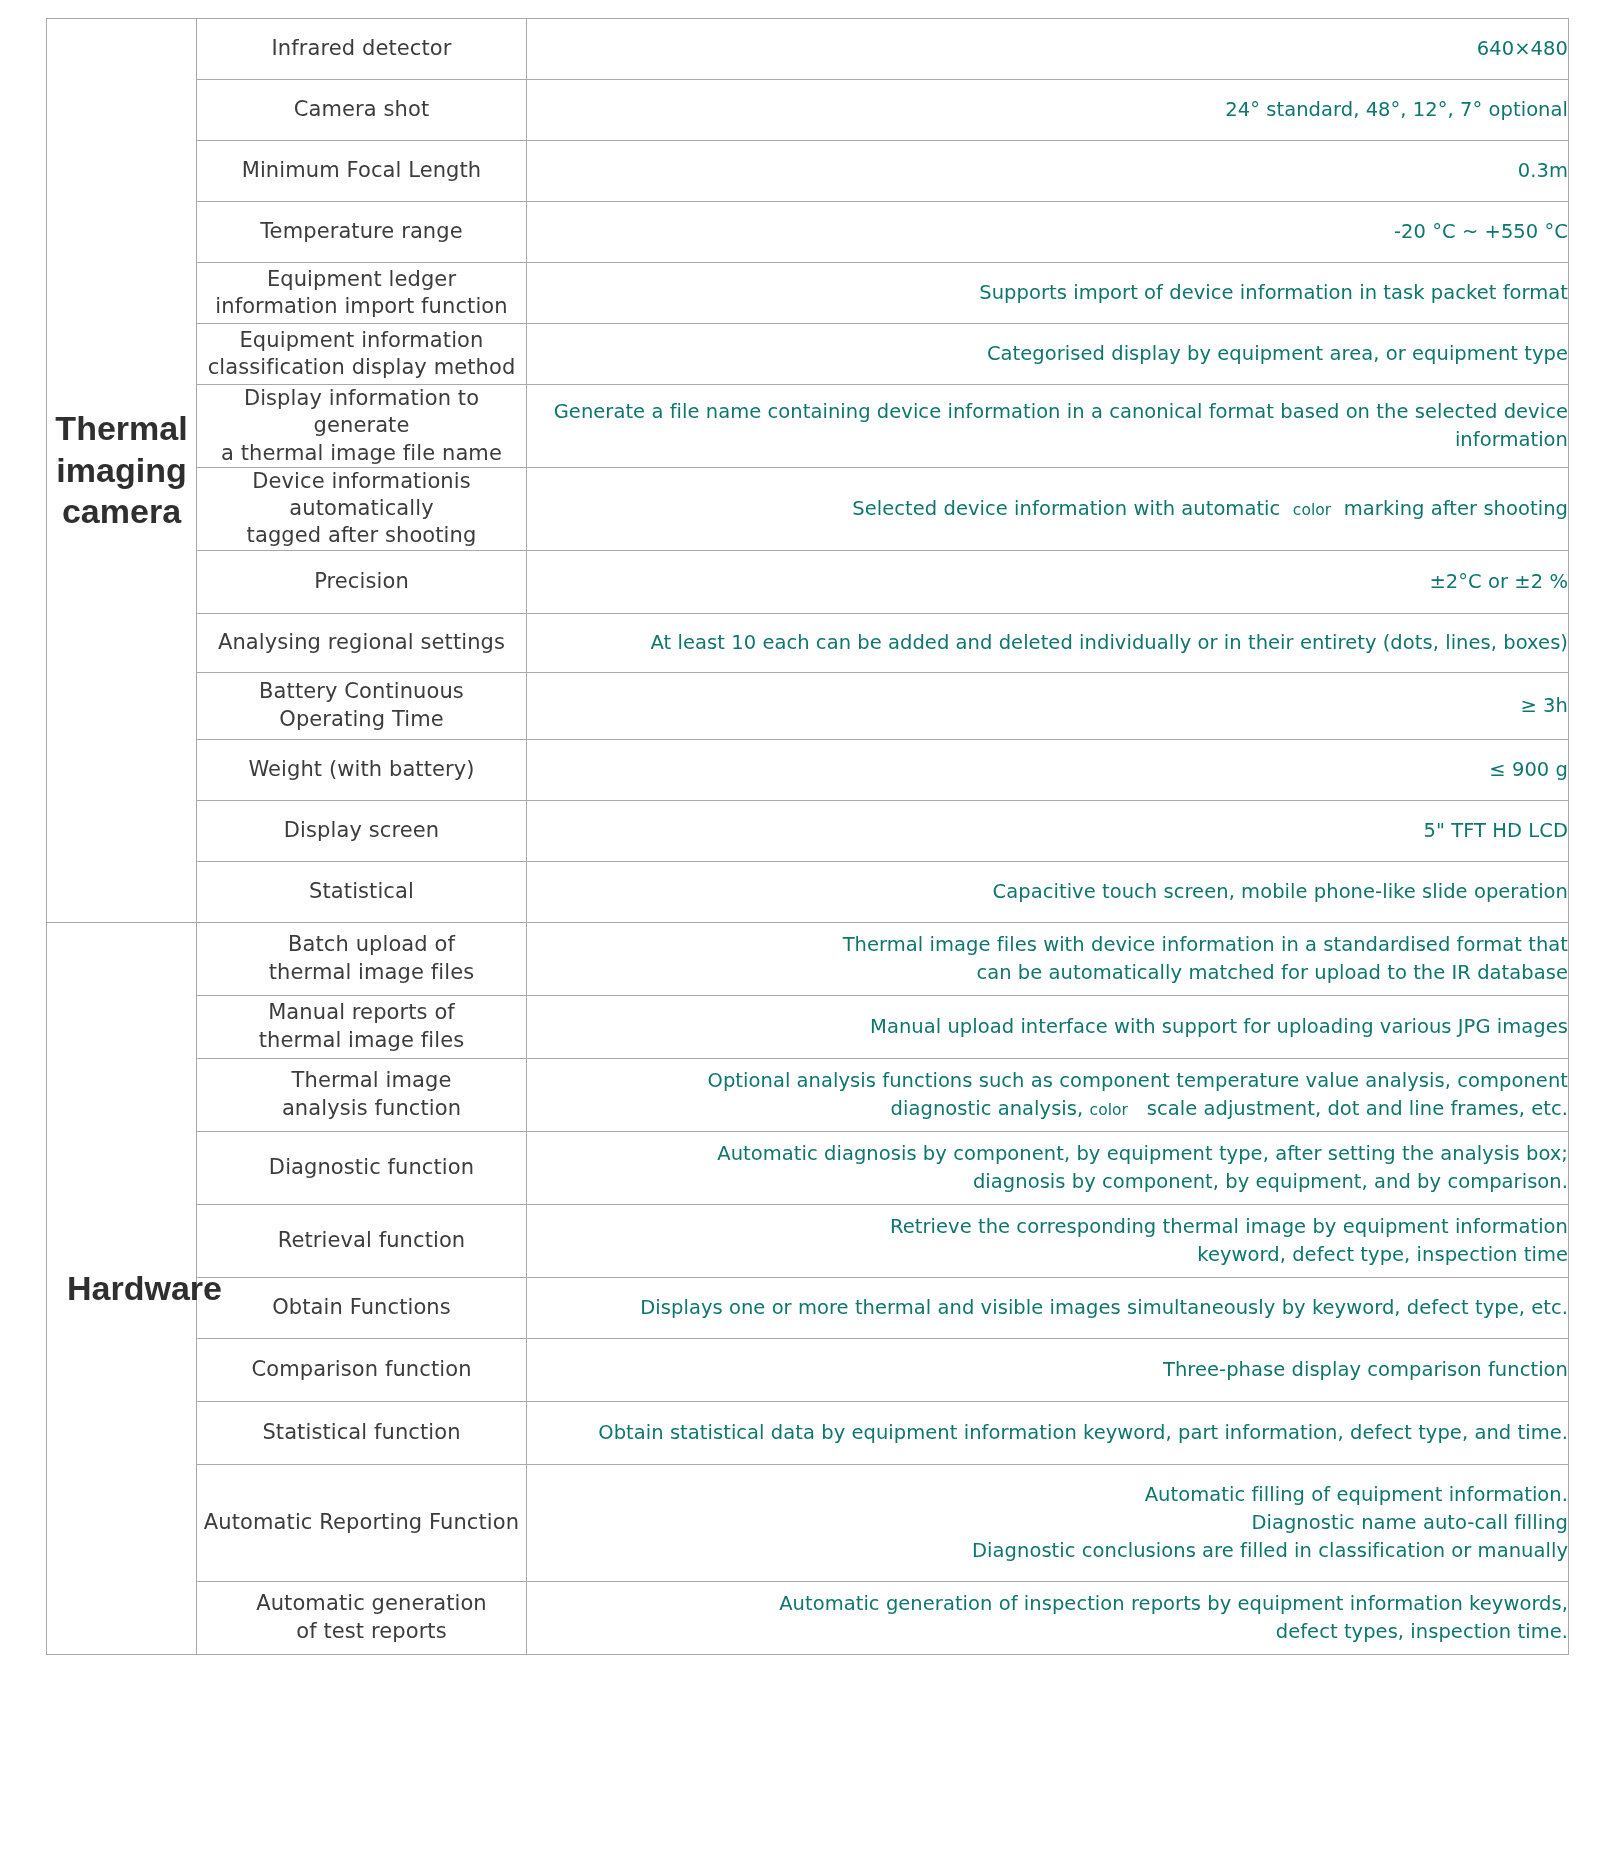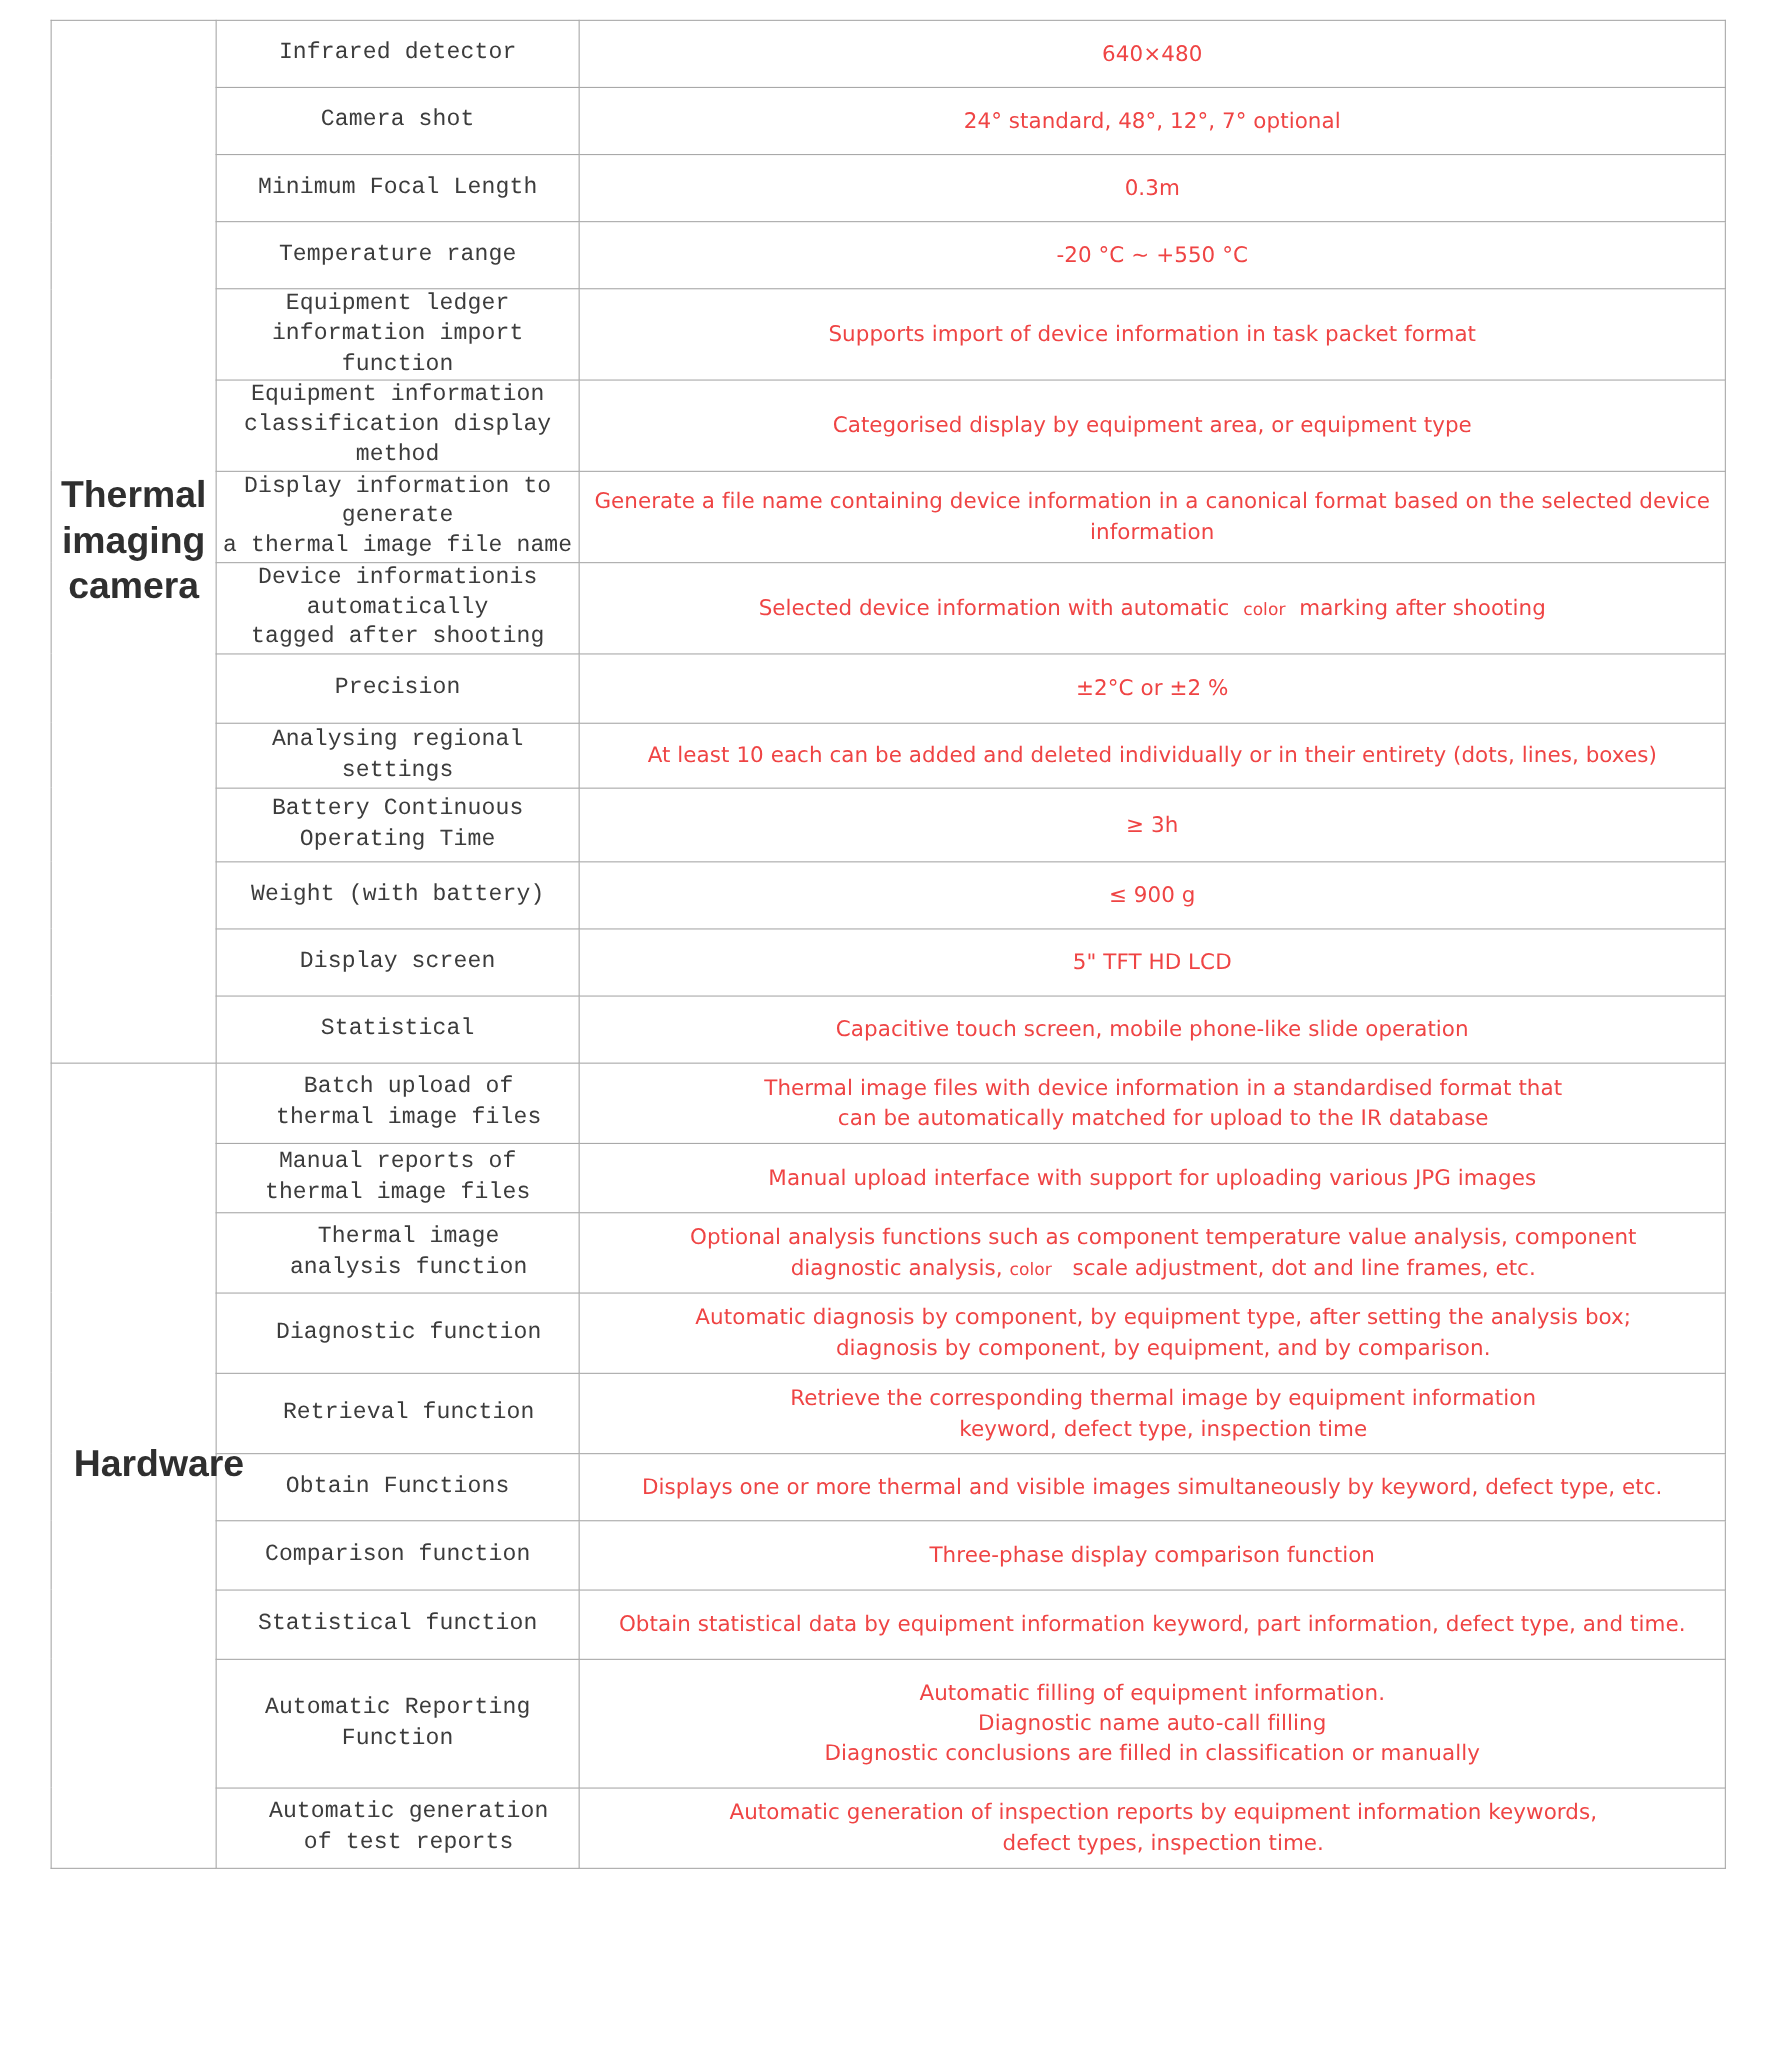--- a/index.html
+++ b/index.html
@@ -52,28 +52,27 @@
     padding: 6px 4px;
   }
 
   .label-cell {
     text-align: center;
     font-size: 21px;
     line-height: 1.30;
     color: #3c3c3c;
     padding: 12px 10px;
     letter-spacing: 0.1px;
-    font-family: Liberation Mono, monospace;
   }
 
   .value-cell {
-    text-align: center;
+    text-align: right;
     font-size: 19.5px;
     line-height: 1.42;
-    color: #ef4444;
+    color: #0f766e;
     padding: 12px 14px;
     letter-spacing: 0.05px;
   }
 
   .value-cell .small {
     font-size: 15.5px;
   }
 
   .ln { display: block; }
 

